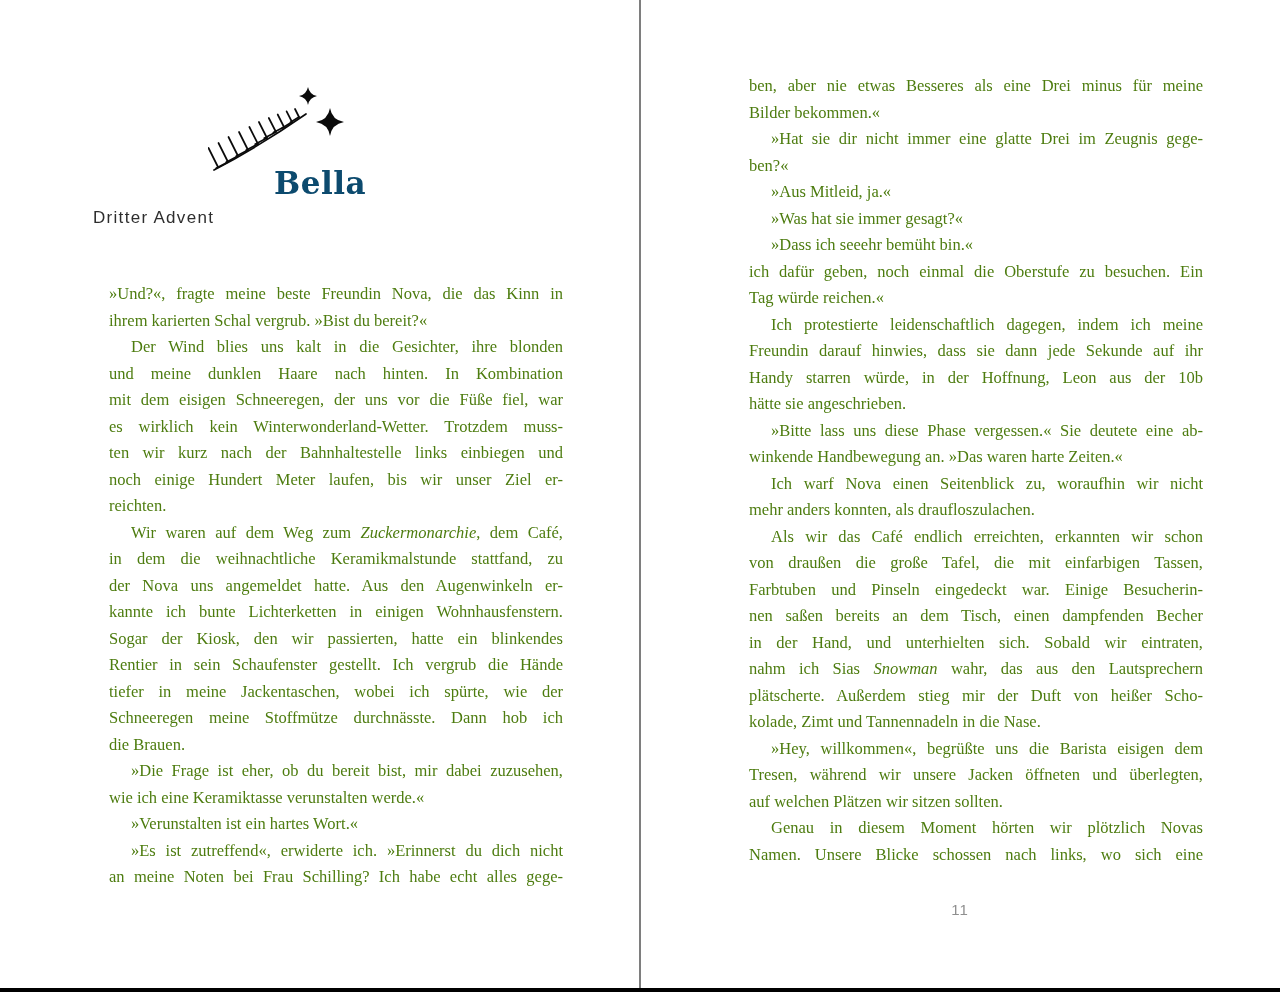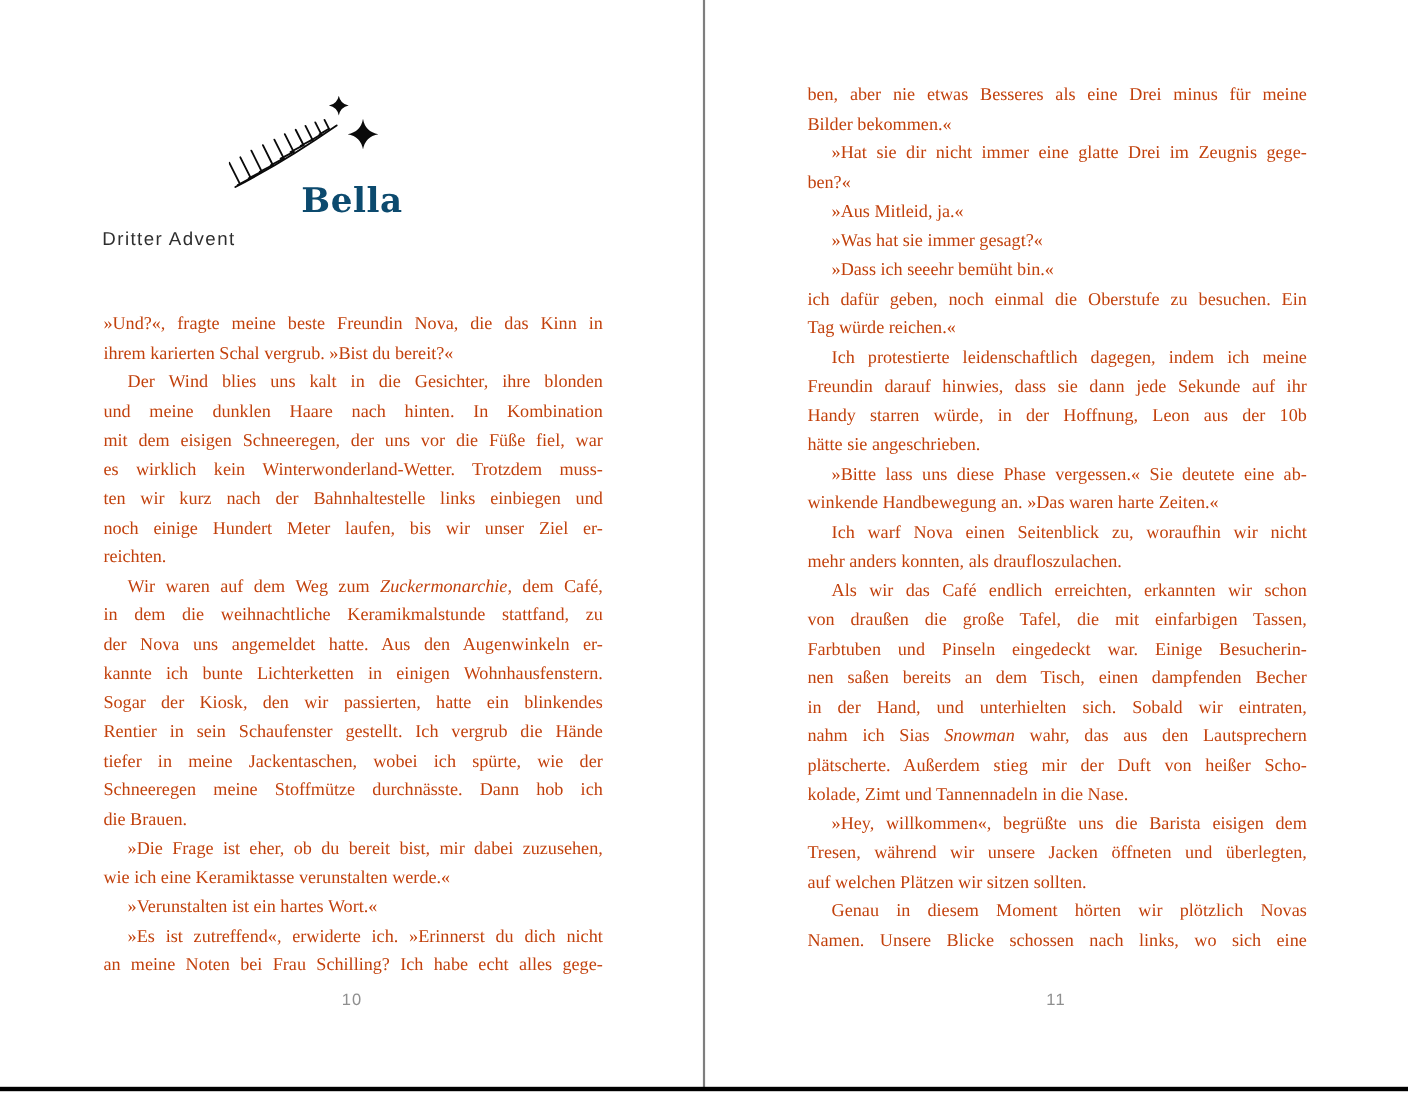--- a/index.html
+++ b/index.html
@@ -53,25 +53,25 @@
     font-family: "Liberation Sans", sans-serif;
     font-size: 17px;
     font-weight: 400;
     letter-spacing: 1.3px;
     color: #2e2e2e;
   }
 
   
   .body-text {
     position: absolute;
-    left: 1px;
+    left: 16px;
     width: 454px;
     font-size: 16.5px;
     line-height: 26.5px;
-    color: #c2410c;
+    color: #4d7c0f;
   }
   .body-text.left-body  { top: 281px; }
   .body-text.right-body { top: 73px; }
   .line {
     text-align: justify;
     text-align-last: justify;
   }
   .line.last {
     text-align: right;
     text-align-last: left;
@@ -150,21 +150,20 @@
         <div class="line">tiefer in meine Jackentaschen, wobei ich spürte, wie der</div>
         <div class="line">Schneeregen meine Stoffmütze durchnässte. Dann hob ich</div>
         <div class="line last">die Brauen.</div>
         <div class="line indent">»Die Frage ist eher, ob du bereit bist, mir dabei zuzusehen,</div>
         <div class="line last">wie ich eine Keramiktasse verunstalten werde.«</div>
         <div class="line last indent">»Verunstalten ist ein hartes Wort.«</div>
         <div class="line indent">»Es ist zutreffend«, erwiderte ich. »Erinnerst du dich nicht</div>
         <div class="line">an meine Noten bei Frau Schilling? Ich habe echt alles gege-</div>
       </div>
 
-    <div class="page-number">10</div>
   </div>
 
   <div class="divider"></div>
 
   <div class="page right">
     <div class="body-text right-body">
         <div class="line">ben, aber nie etwas Besseres als eine Drei minus für meine</div>
         <div class="line last">Bilder bekommen.«</div>
         <div class="line indent">»Hat sie dir nicht immer eine glatte Drei im Zeugnis gege-</div>
         <div class="line last">ben?«</div>

